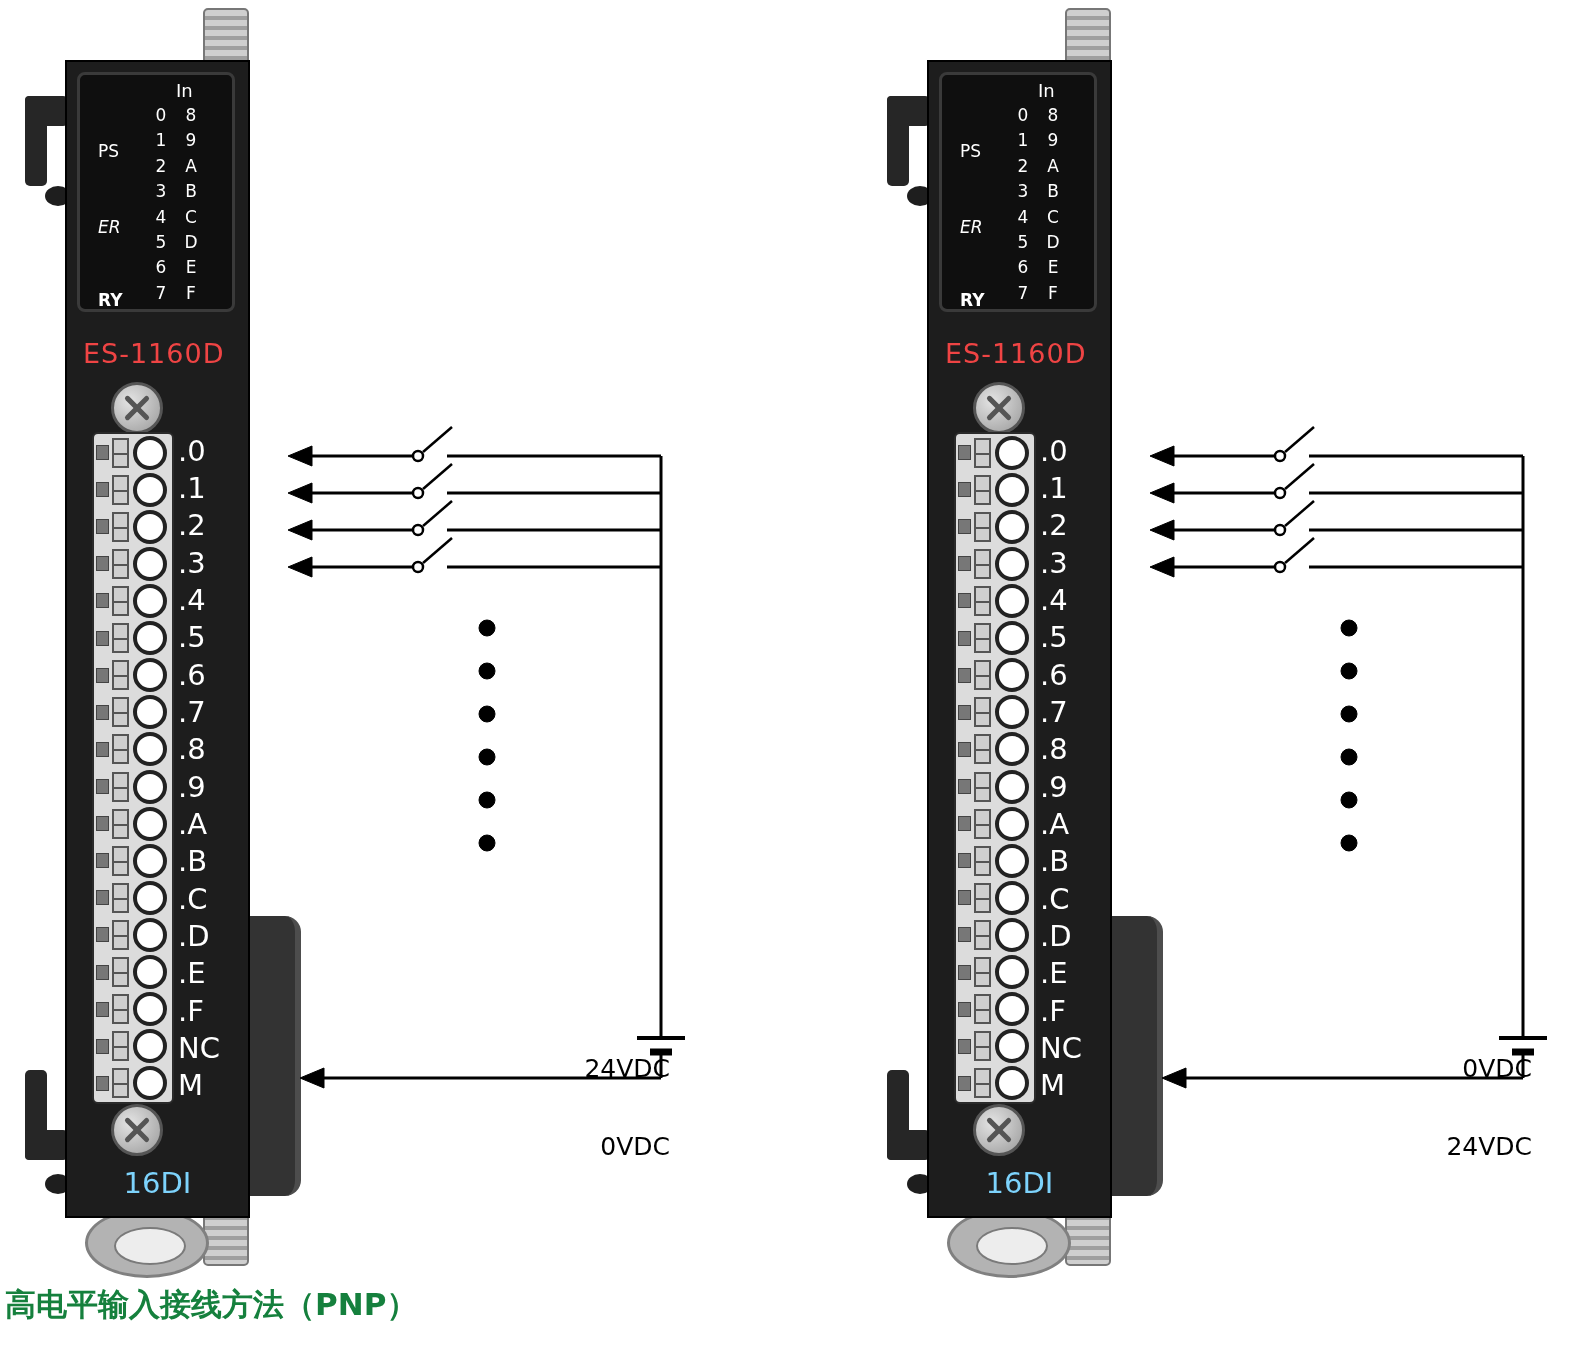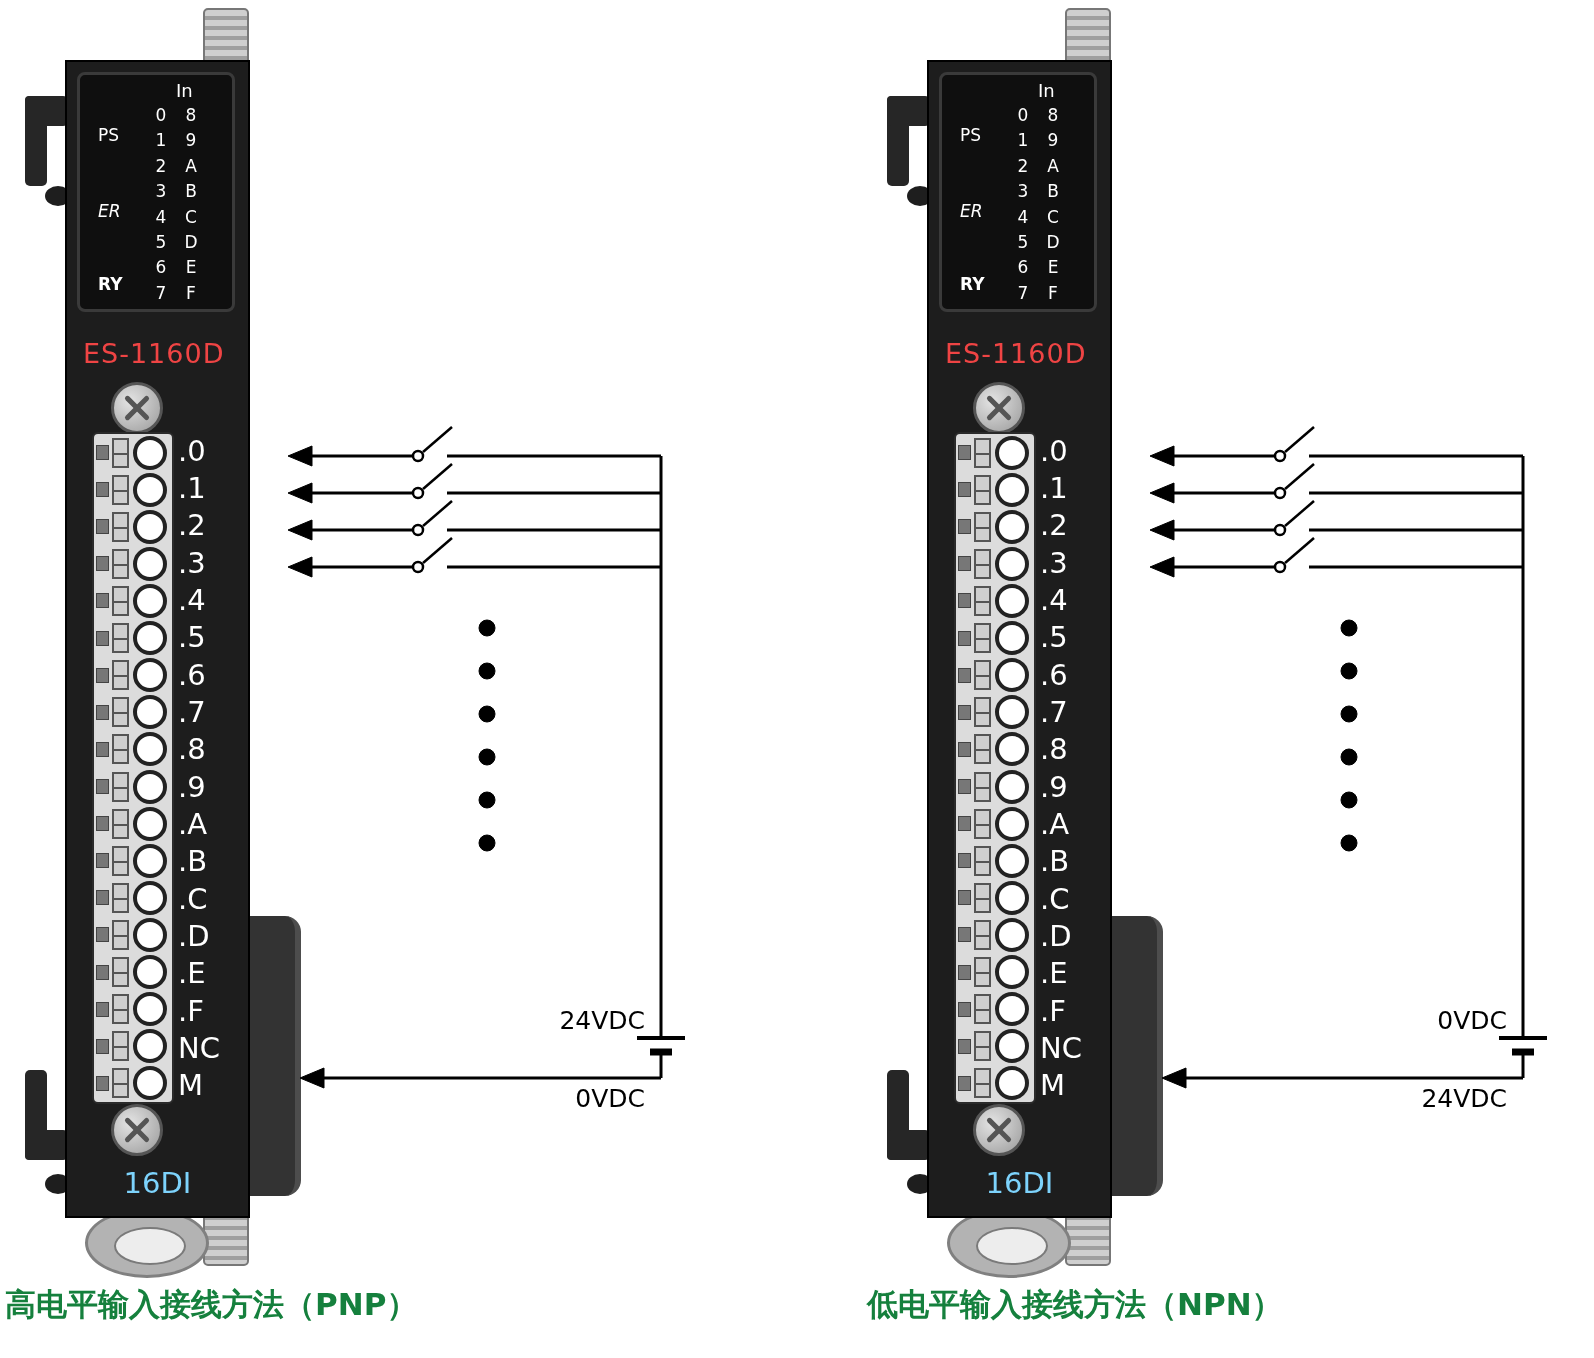--- a/index.html
+++ b/index.html
@@ -35,21 +35,21 @@
 
   .connector{position:absolute;left:232px;top:908px;width:54px;height:280px;background:#333;
     border-radius:0 16px 16px 0;border-right:6px solid #4d4d4d;box-sizing:border-box;}
 
   .body{position:absolute;left:50px;top:52px;width:185px;height:1158px;background:#1d1d1d;
     border-radius:0;box-shadow:inset 0 0 0 2px #000;}
 
   .led-panel{position:absolute;left:12px;top:12px;width:158px;height:240px;background:#0f0f0f;
     border:3px solid #3a3a3a;border-radius:8px;box-sizing:border-box;color:#fff;}
   .led-in{position:absolute;left:96px;top:5px;font-size:18px;}
-  .led-status-label{position:absolute;left:18px;font-size:17px;}
+  .led-status-label{position:absolute;left:18px;font-size:17px;margin-top:16px;}
   .led-ps{top:50px;} .led-er{top:126px;font-style:italic;} .led-ry{top:199px;font-weight:bold;}
   .led-col{position:absolute;top:28px;width:18px;font-size:17px;line-height:25.4px;text-align:center;}
   .led-col1{left:72px;} .led-col2{left:102px;}
 
   .model{position:absolute;left:18px;top:278px;font-size:27px;color:#ef4444;letter-spacing:1px;}
 
   .screw{position:absolute;width:46px;height:46px;border-radius:50%;
     background:radial-gradient(circle at 35% 35%,#e4e4e4,#999);border:3px solid #555;box-sizing:content-box;}
   .screw .bar{position:absolute;left:15%;top:50%;width:70%;height:5px;background:#555;border-radius:3px;}
   .screw .bar1{transform:translateY(-50%) rotate(45deg);}
@@ -67,21 +67,21 @@
   .hole{width:26px;height:26px;border-radius:50%;background:#fff;border:4px solid #222;margin-left:4px;}
 
   .tlabels{position:absolute;left:113px;top:372px;height:672px;display:flex;flex-direction:column;
     color:#fff;font-size:29px;}
   .tlabel{flex:1;display:flex;align-items:center;white-space:nowrap;}
 
   .type-label{position:absolute;left:0;top:1106px;width:185px;text-align:center;font-size:29px;color:#7dd3fc;}
 
   
   .wiring{position:absolute;left:0;top:0;}
-  .supply-label{position:absolute;left:490px;width:155px;text-align:right;font-size:25px;color:#000;}
+  .supply-label{position:absolute;left:515px;width:155px;text-align:right;font-size:25px;color:#000;margin-top:48px;}
   .supply-top{top:1006px;}
   .supply-bottom{top:1084px;}
 
   .diagram-title{position:absolute;left:5px;top:1284px;font-size:31px;font-weight:700;color:#15803d;}
 </style>
 </head>
 <body>
 
 <div class="canvas">
 
@@ -539,16 +539,15 @@
           <circle cx="487" cy="714" r="8"></circle>
           <circle cx="487" cy="757" r="8"></circle>
           <circle cx="487" cy="800" r="8"></circle>
           <circle cx="487" cy="843" r="8"></circle>
         </g>
       </g>
     </svg>
 
     <div class="supply-label supply-top">0VDC</div>
     <div class="supply-label supply-bottom">24VDC</div>
-    <div class="diagram-title">低电平输入接线方法（NPN）</div>
   </div>
 
 </div>
 
 </body></html>

